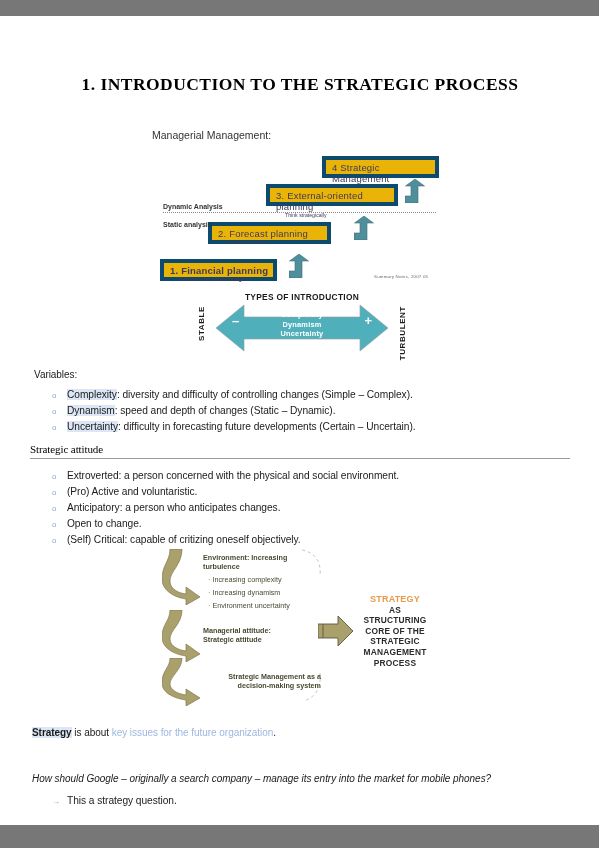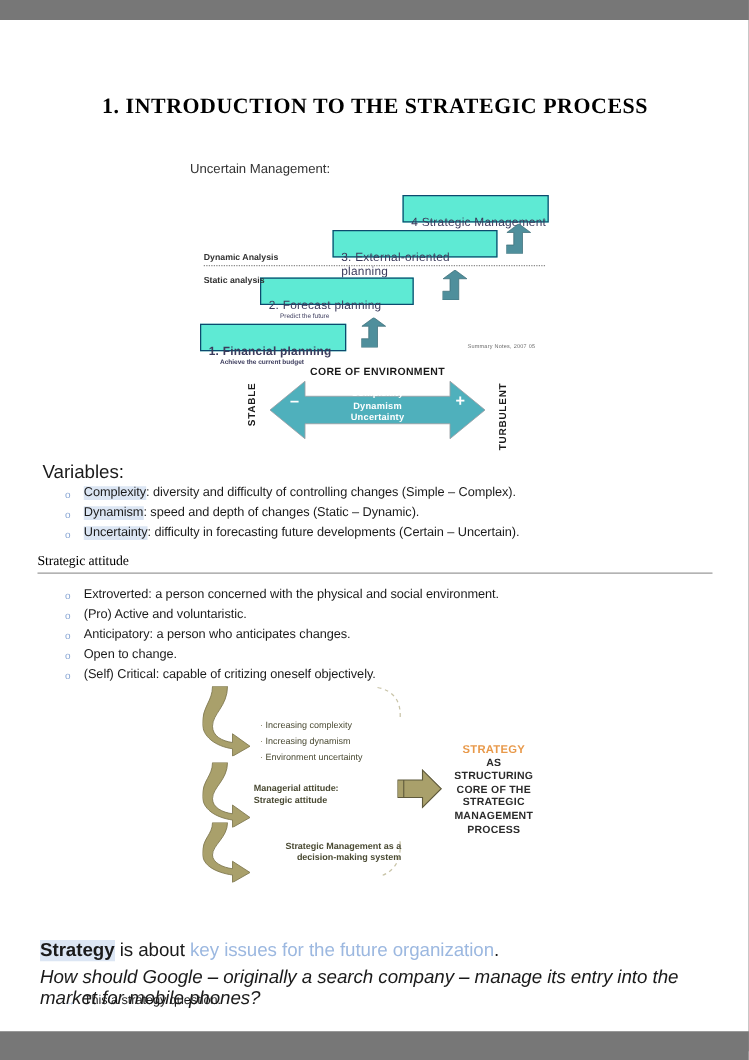--- a/index.html
+++ b/index.html
@@ -20,22 +20,22 @@
     background:#dee4f0;font-family:"Liberation Serif",serif;
     font-size:11px;font-weight:bold;color:#000;
     display:flex;align-items:center;padding-left:3px;box-sizing:border-box;
     letter-spacing:-.1px;
   }
   
   .sm-label{
     position:absolute;left:152px;top:113px;font-size:10.5px;color:#333;
   }
   .stair-box{
-    position:absolute;border:1px solid #0c4a6e;background:#5eead4;
-    box-sizing:border-box;padding:16px 0 0 6px;
+    position:absolute;border:4px solid #0c4a6e;background:#eab308;
+    box-sizing:border-box;padding:2px 0 0 6px;
   }
   .stair-box .t1{font-size:9.5px;color:#3b3b5c;letter-spacing:.2px;line-height:11px;}
   .stair-box .t2{font-size:5.2px;color:#3b3b5c;padding-left:9px;line-height:7px;}
   .step-arrow{position:absolute;}
   .dyn-lab{position:absolute;font-size:7px;font-weight:bold;color:#333;}
   .dot-line{
     position:absolute;left:163px;top:196px;width:273px;height:0;
     border-top:1px dotted #8a8a8a;
   }
   .src-note{
@@ -59,21 +59,21 @@
     font-size:7.4px;font-weight:bold;color:#ffffff;line-height:9.6px;
     letter-spacing:.2px;
   }
   .env-minus,.env-plus{
     position:absolute;top:24px;font-size:13px;font-weight:bold;color:#fff;
     line-height:10px;
   }
   .env-minus{left:36px;}
   .env-plus{right:36px;}
   
-  .body-line{position:absolute;font-size:15px;color:#1a1a1a;letter-spacing:-.05px;}
+  .body-line{position:absolute;font-size:10px;color:#1a1a1a;letter-spacing:-.05px;}
   .bullet-row{
     position:absolute;display:flex;align-items:flex-start;
     font-size:10.2px;color:#1a1a1a;letter-spacing:-.05px;
   }
   .bullet-o{
     width:15px;flex:0 0 15px;color:#8aa7d4;font-size:8px;line-height:13px;
   }
   .hl{background:#dce6f4;}
   
   .ul-head{
@@ -94,21 +94,21 @@
   .arrow-bul{color:#8aa7d4;}
 </style>
 </head>
 <body>
 
 <div class="page">
 
   <div class="doc-title">1. INTRODUCTION TO THE STRATEGIC PROCESS</div>
 
 
-  <div class="sm-label">Uncertain Management:</div>
+  <div class="sm-label">Managerial Management:</div>
 
   <div class="stair-box" style="left:322px;top:140px;width:117px;height:22px;">
     <div class="t1">4  Strategic Management</div>
     <div class="t2">Create the future</div>
   </div>
 
   <div class="stair-box" style="left:266px;top:168px;width:132px;height:22px;">
     <div class="t1">3. External-oriented planning</div>
     <div class="t2">Think strategically</div>
   </div>
@@ -133,21 +133,21 @@
     <path d="M13 24 L0 24 L0 17 L6 17 L6 7 L0.5 7 L10 0 L19.5 7 L13 7 Z" fill="#4f8f9c" stroke="#3d6d78" stroke-width="0.6"></path>
   </svg>
 
   <div class="dyn-lab" style="left:163px;top:187px;">Dynamic Analysis</div>
   <div class="dot-line"></div>
   <div class="dyn-lab" style="left:163px;top:205px;">Static analysis</div>
 
   <div class="src-note">Summary Notes, 2007 05</div>
 
   <div class="env-wrap">
-    <div class="env-title">CORE OF ENVIRONMENT</div>
+    <div class="env-title">TYPES OF INTRODUCTION</div>
     <svg style="position:absolute;left:20px;top:11px;" width="172" height="50" viewBox="0 0 172 50">
       <path d="M0 25 L28 2 L28 14 L144 14 L144 2 L172 25 L144 48 L144 36 L28 36 L28 48 Z" fill="#4fb0bc" stroke="#9aa0a6" stroke-width="0.7"></path>
     </svg>
     <div class="env-stable">STABLE</div>
     <div class="env-turb">TURBULENT</div>
     <div class="env-minus">–</div>
     <div class="env-plus">+</div>
     <div class="env-words">
       <div>Complexity</div>
       <div>Dynamism</div>
@@ -206,20 +206,21 @@
   </svg>
   <svg style="position:absolute;left:162px;top:594px;" width="40" height="52" viewBox="0 0 40 52">
     <path d="M8 0 L20 0 C20 14 8 20 8 29 C8 36 16 40 24 41 L24 34 L38 44 L24 52 L24 46
              C10 44 0 37 0 27 C0 14 8 11 8 0 Z" fill="#a9a06b" stroke="#7f7850" stroke-width="0.7"></path>
   </svg>
   <svg style="position:absolute;left:162px;top:642px;" width="40" height="48" viewBox="0 0 40 48">
     <path d="M8 0 L20 0 C20 12 8 18 8 26 C8 32 16 36 24 37 L24 31 L38 40 L24 48 L24 42
              C10 40 0 34 0 25 C0 12 8 10 8 0 Z" fill="#a9a06b" stroke="#7f7850" stroke-width="0.7"></path>
   </svg>
 
+  <div class="d3-txt" style="left:203px;top:537px;width:110px;">Environment: Increasing turbulence</div>
   <div class="d3-sub" style="left:208px;top:559px;">
     <span style="color:#8a8466;">·</span>
     <span>Increasing complexity</span>
   </div>
   <div class="d3-sub" style="left:208px;top:572px;">
     <span style="color:#8a8466;">·</span>
     <span>Increasing dynamism</span>
   </div>
   <div class="d3-sub" style="left:208px;top:585px;">
     <span style="color:#8a8466;">·</span>
@@ -240,21 +241,21 @@
     <div class="s-orange">STRATEGY</div>
     <div class="s-dark">AS</div>
     <div class="s-dark">STRUCTURING</div>
     <div class="s-dark">CORE OF THE</div>
     <div class="s-dark">STRATEGIC</div>
     <div class="s-dark">MANAGEMENT</div>
     <div class="s-dark">PROCESS</div>
   </div>
 
 
-  <div class="body-line" style="left:32px;top:736px;">
+  <div class="body-line" style="left:32px;top:711px;">
     <span class="hl" style="font-weight:bold;">Strategy</span><span> is about </span><span class="link-blue">key issues for the future organization</span><span>.</span>
   </div>
 
   <div class="body-line" style="left:32px;top:757px;width:530px;font-style:italic;">How should Google – originally a search company – manage its entry into the market for mobile phones?</div>
 
   <div class="bullet-row" style="left:52px;top:779px;">
     <span class="bullet-o arrow-bul">→</span>
     <span>This a strategy question.</span>
   </div>
 

